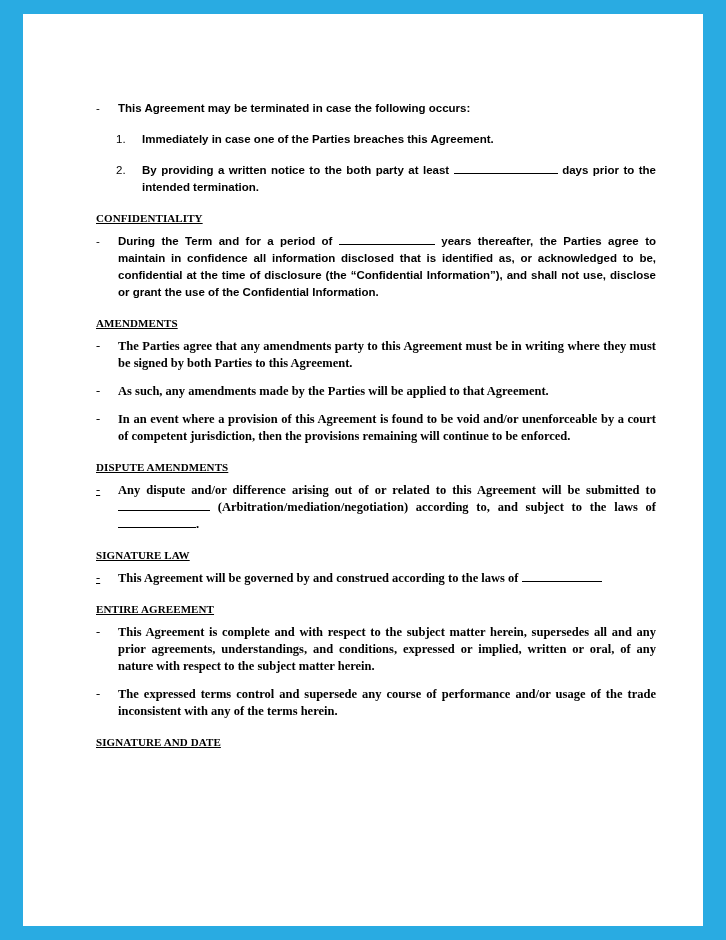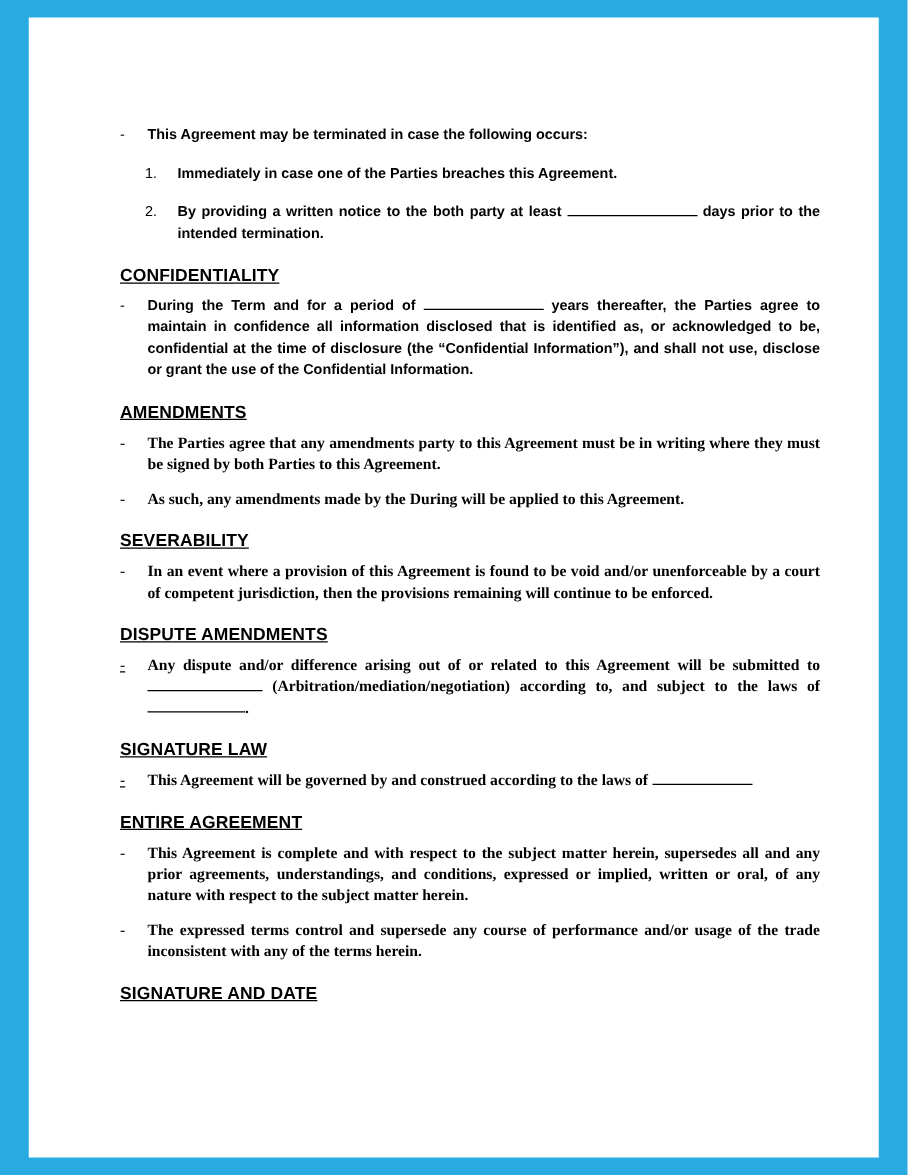--- a/index.html
+++ b/index.html
@@ -24,22 +24,22 @@
   }
   .content {
     position: absolute;
     left: 73px;
     top: 86px;
     width: 560px;
   }
 
   
   .heading {
-    font-family: Liberation Sans, sans-serif;
-    font-size: 14px;
+    font-family: Liberation Serif, serif;
+    font-size: 11px;
     font-weight: bold;
     text-decoration: underline;
     color: #000;
     margin: 16px 0 9px 0;
     letter-spacing: 0.1px;
   }
 
   .bullet-row {
     display: flex;
     align-items: flex-start;
@@ -110,24 +110,23 @@
       <span class="bullet-text"><span>During the Term and for a period of</span> <span class="blank blank-w1"></span> <span>years thereafter, the Parties agree to maintain in confidence all information disclosed that is identified as, or acknowledged to be, confidential at the time of disclosure (the “Confidential Information”), and shall not use, disclose or grant the use of the Confidential Information.</span></span>
     </div>
 
     <div class="heading">AMENDMENTS</div>
     <div class="bullet-row serif">
       <span class="bullet-mark">-</span>
       <span class="bullet-text">The Parties agree that any amendments party to this Agreement must be in writing where they must be signed by both Parties to this Agreement.</span>
     </div>
     <div class="bullet-row serif">
       <span class="bullet-mark">-</span>
-      <span class="bullet-text">As such, any amendments made by the During will be applied to this Agreement.</span>
+      <span class="bullet-text">As such, any amendments made by the Parties will be applied to that Agreement.</span>
     </div>
 
-    <div class="heading">SEVERABILITY</div>
     <div class="bullet-row serif">
       <span class="bullet-mark">-</span>
       <span class="bullet-text">In an event where a provision of this Agreement is found to be void and/or unenforceable by a court of competent jurisdiction, then the provisions remaining will continue to be enforced.</span>
     </div>
 
     <div class="heading">DISPUTE AMENDMENTS</div>
     <div class="bullet-row serif">
       <span class="bullet-mark underline-dash">-</span>
       <span class="bullet-text"><span>Any dispute and/or difference arising out of or related to this Agreement will be submitted to</span> <span class="blank blank-w2"></span> <span>(Arbitration/mediation/negotiation) according to, and subject to the laws of</span> <span class="blank blank-w4"></span><span>.</span></span>
     </div>

